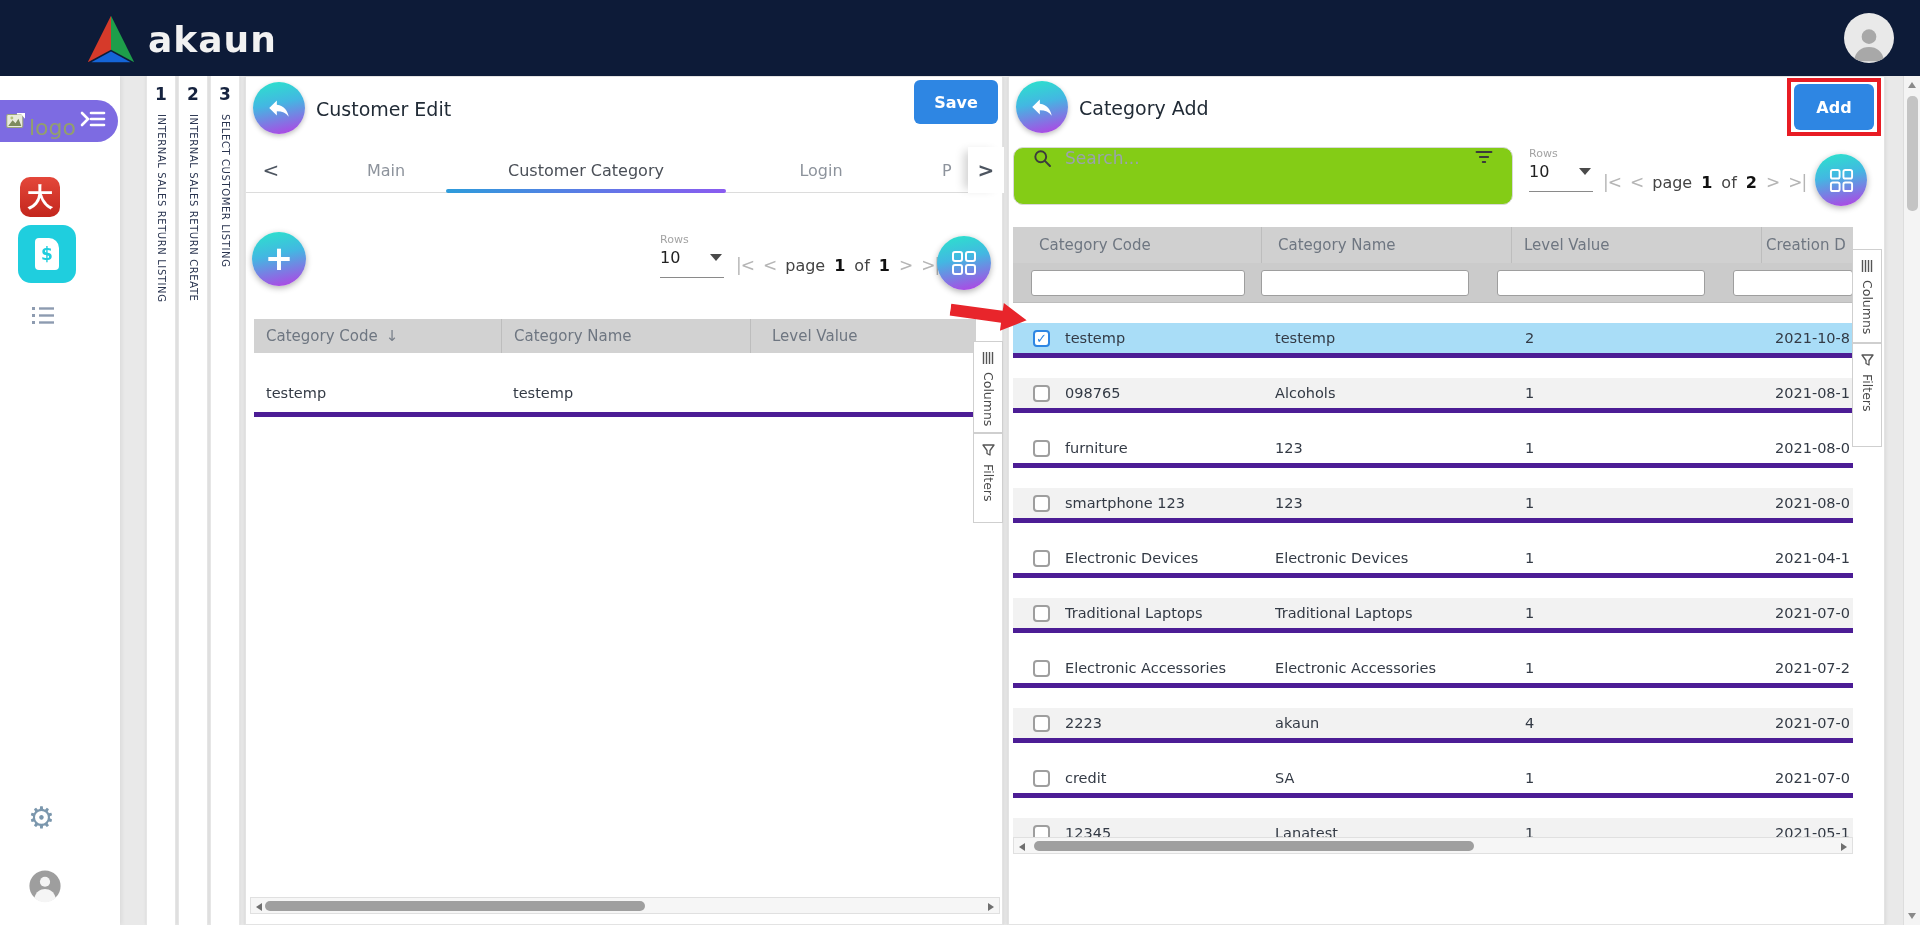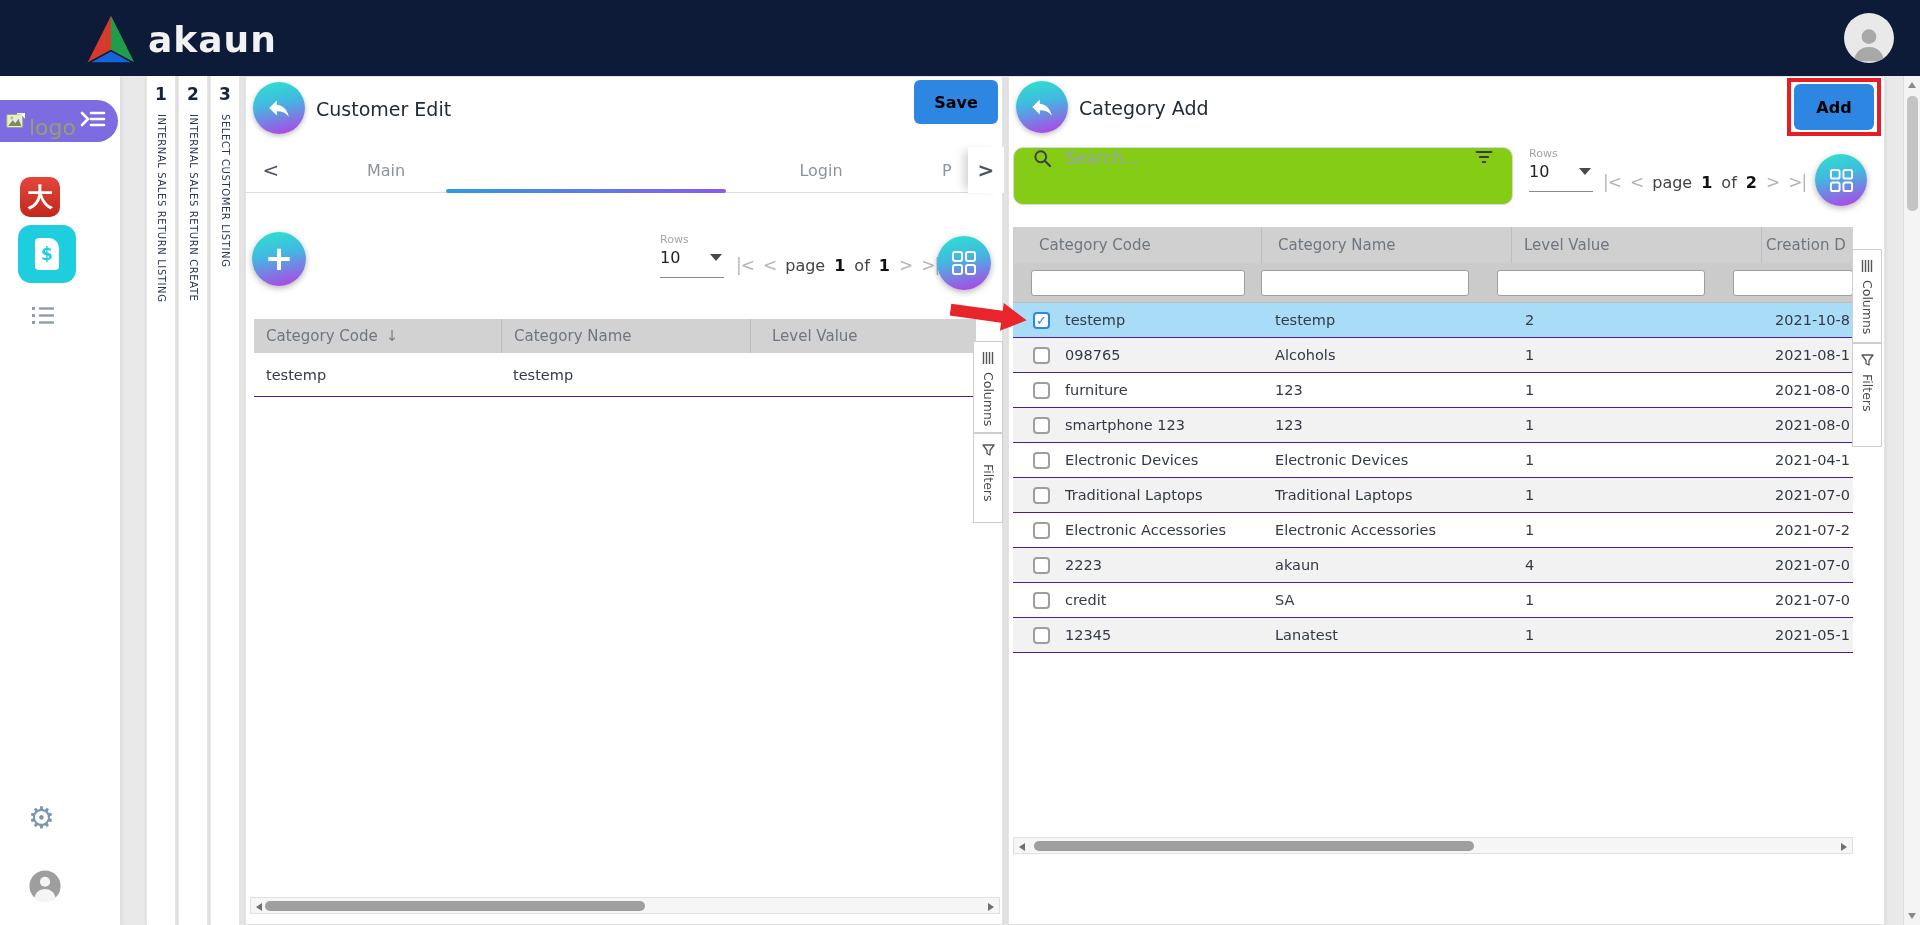--- a/index.html
+++ b/index.html
@@ -42,21 +42,21 @@
   
   .panel { position:absolute; top:76px; background:#fff; border:1px solid #e3e3e3; box-shadow:0 1px 4px rgba(0,0,0,.10); }
   .panel-left { left:245px; width:758px; height:849px; }
   .panel-right { left:1008px; width:877px; height:849px; }
 
   .back-btn { position:absolute; width:52px; height:52px; border-radius:50%; cursor:pointer;
     background:linear-gradient(168deg,#2fdccf 8%,#43b7e2 42%,#a94ce4 92%);
     display:flex; align-items:center; justify-content:center; box-shadow:0 2px 5px rgba(0,0,0,.25); }
   .panel-title { position:absolute; font-size:19px; font-weight:500; color:#212b36; }
 
-  .blue-btn { background:#2e86e3; color:#000000; font-weight:bold; font-size:16px; border:none; border-radius:6px; cursor:pointer;
+  .blue-btn { background:#2e86e3; color:#ffffff; font-weight:bold; font-size:16px; border:none; border-radius:6px; cursor:pointer;
     font-family:"DejaVu Sans","Liberation Sans",sans-serif; }
 
   
   .tabs { position:absolute; left:0; top:70px; width:100%; height:46px; border-bottom:1px solid #dcdcdc; }
   .tab { position:absolute; top:0; height:46px; display:flex; align-items:center; justify-content:center;
     font-size:16px; color:#8d939c; cursor:pointer; overflow:hidden; white-space:nowrap; }
   .tab.active { color:#4a4f57; }
   .tab-underline { position:absolute; left:200px; top:42px; width:280px; height:4px; border-radius:2px;
     background:linear-gradient(90deg,#2d9cdb,#8a5bf0); }
   .tab-chv { position:absolute; top:0; height:46px; display:flex; align-items:center; justify-content:center;
@@ -82,22 +82,22 @@
   .pager { position:absolute; display:flex; align-items:center; gap:9px; font-size:16px; color:#444; }
   .pg-nav { color:#b5b5b5; cursor:pointer; font-size:17px; letter-spacing:-1px; }
   .pg-num { font-weight:bold; color:#111; }
 
   .grid-icon-btn svg { display:block; }
 
   
   .thead { display:flex; align-items:center; background:#d2d2d2; font-size:15px; color:#6e7681; }
   .thead .hc { display:flex; align-items:center; height:100%; overflow:hidden; white-space:nowrap; }
   .hdiv { border-left:1px solid #bdbdbd; }
-  .trow { display:flex; align-items:center; background:#fff; border-bottom:1px solid #4c1d95;
-    font-size:14.5px; color:#333a45; cursor:pointer; }
+  .trow { display:flex; align-items:center; background:#fff; border-bottom:5px solid #4c1d95;
+    font-size:14.5px; color:#333a45; cursor:pointer;margin-top:20px; }
   .trow.alt { background:#f2f2f2; }
   .trow.selected { background:#a9ddf7; }
   .cell { overflow:hidden; white-space:nowrap; }
 
   
   .ltable { position:absolute; left:8px; top:242px; width:722px; }
   .ltable .thead { height:34px; }
   .l-c1 { width:247px; padding-left:12px; } .l-c2 { width:249px; padding-left:12px; } .l-c3 { flex:1; padding-left:21px; }
   .ltable .trow { height:44px; }
   .sort-arrow { margin-left:8px; color:#7a818b; }
@@ -231,20 +231,21 @@
     <svg width="26" height="26" viewBox="0 0 24 24">
       <path d="M10 9V5l-7 7 7 7v-4.1c5 0 8.5 1.6 11 5.1-1-5-4-10-11-11z" fill="#fff"></path>
     </svg>
   </div>
   <div class="panel-title" style="left:70px; top:21px;">Customer Edit</div>
   <button class="blue-btn" style="position:absolute; left:668px; top:3px; width:84px; height:44px;">Save</button>
 
   <div class="tabs">
     <span class="tab-chv" style="left:10px;">&lt;</span>
     <div class="tab" style="left:80px; width:120px;">Main</div>
+    <div class="tab active" style="left:200px; width:280px;">Customer Category</div>
     <div class="tab" style="left:500px; width:150px;">Login</div>
     <div class="tab" style="left:696px; width:22px; justify-content:flex-start;">P</div>
     <span class="tab-chv chv-r-box">&gt;</span>
     <div class="tab-underline"></div>
   </div>
 
   <div class="round-grad-btn" style="left:6px; top:155px;">
     <span class="plus-glyph">+</span>
   </div>
 

